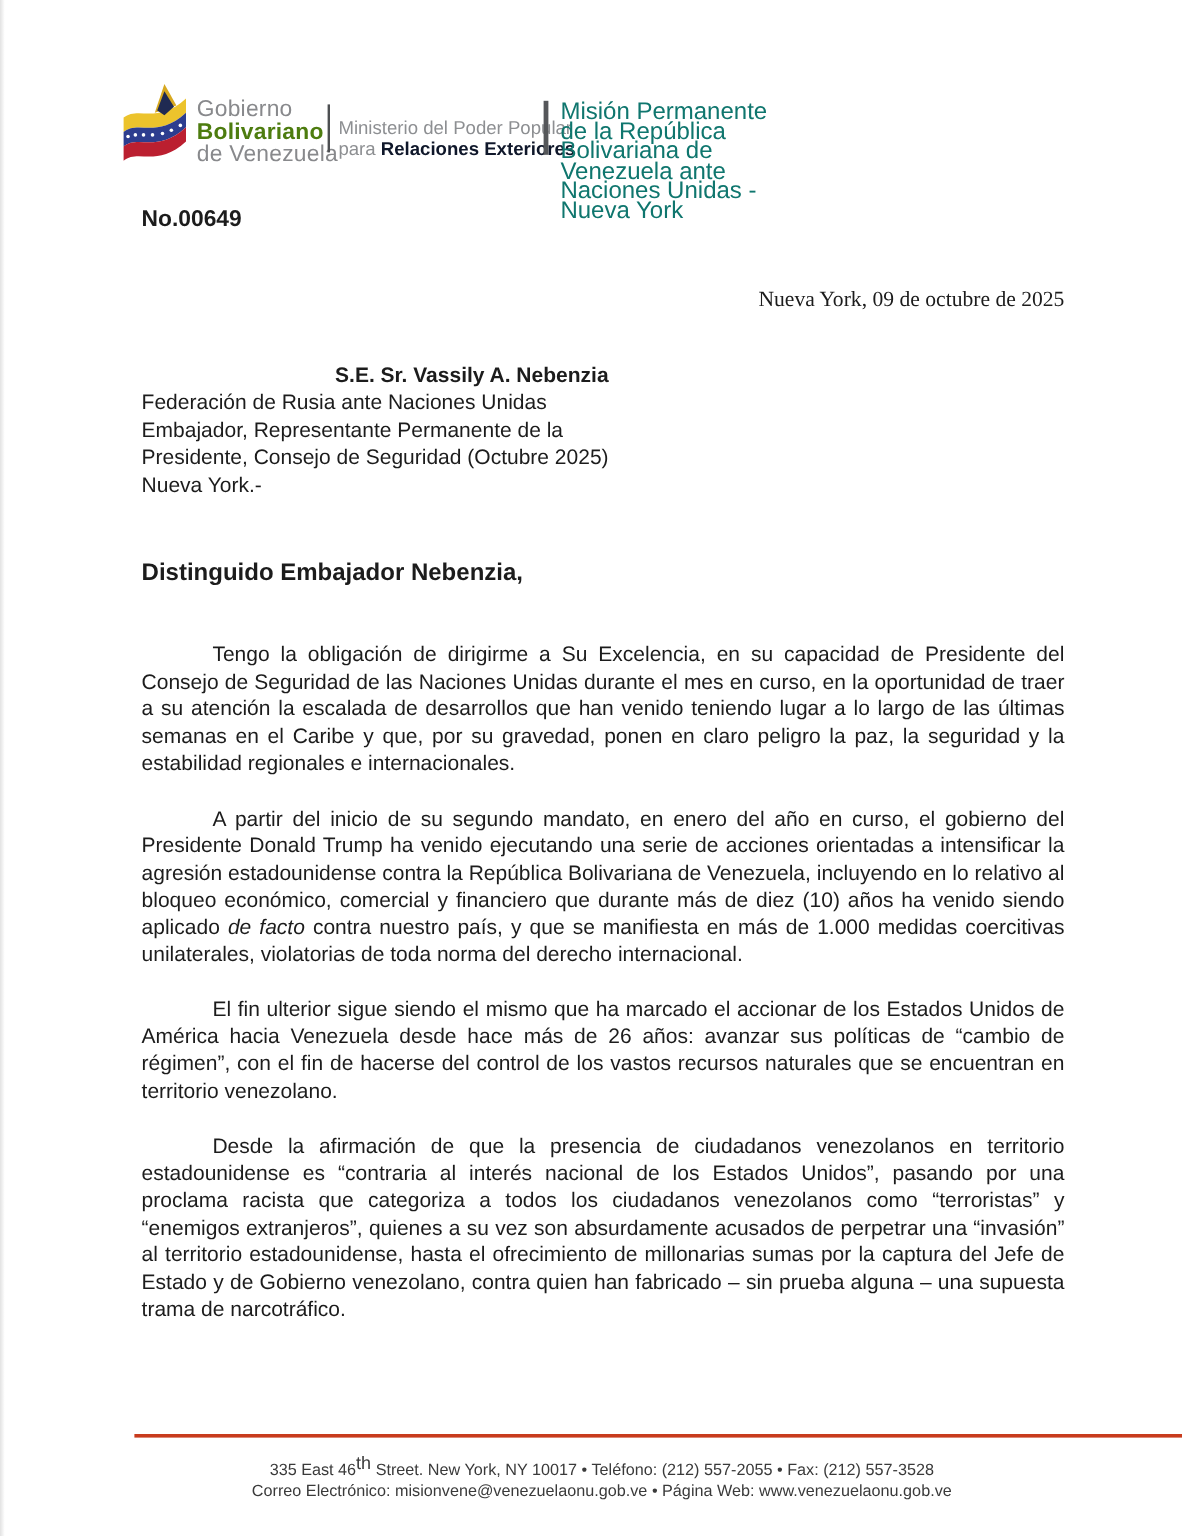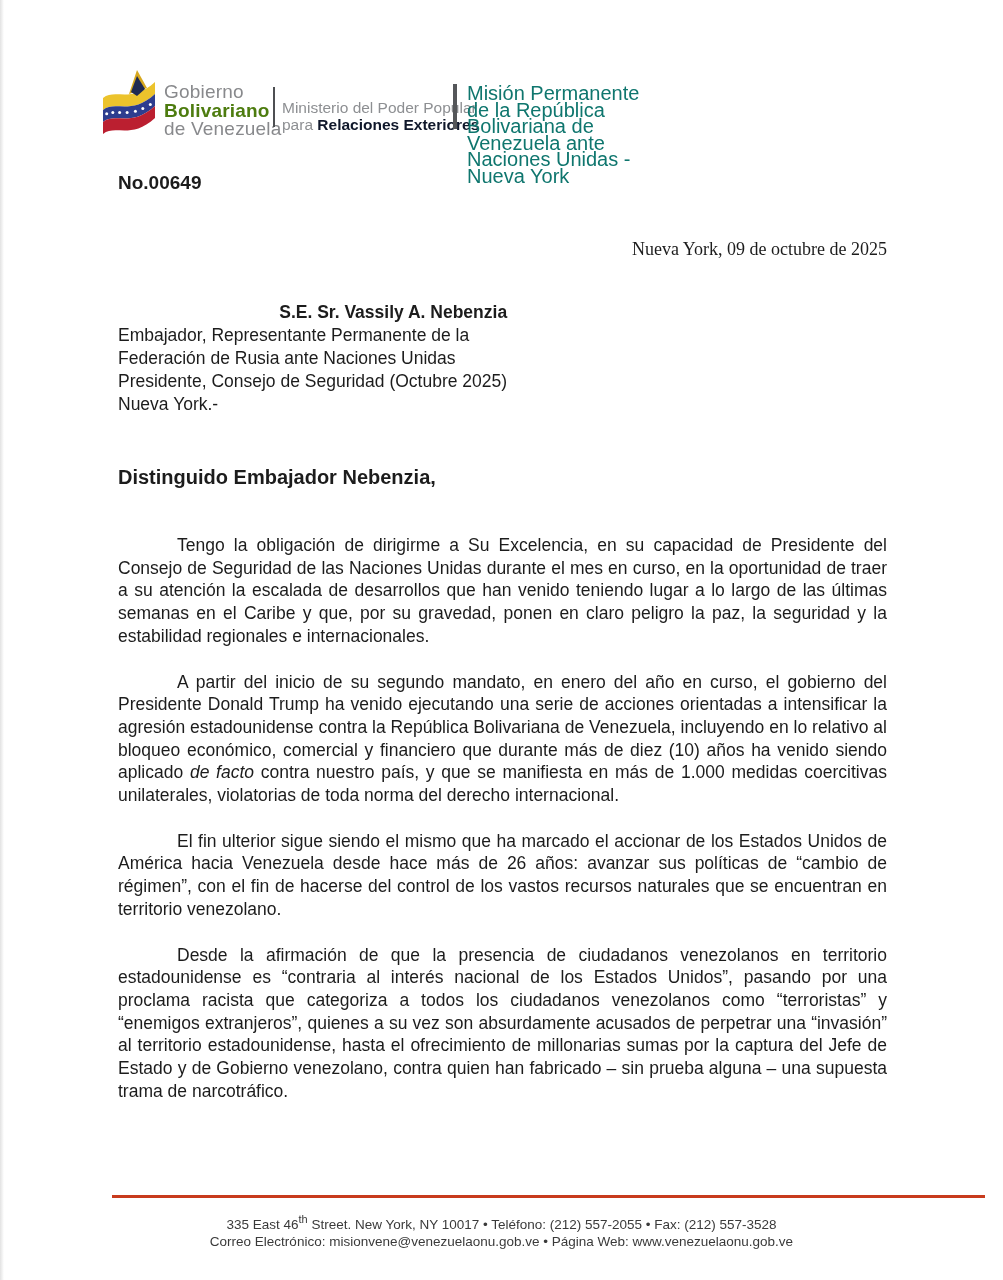--- a/index.html
+++ b/index.html
@@ -38,21 +38,21 @@
 
   
   .salutation { position:absolute; left:118px; top:466px; font-size:20px; font-weight:bold; }
   .body-text { position:absolute; left:118px; top:534px; width:769px; font-size:17.5px; line-height:22.7px; text-align:justify; }
   .body-text p { margin:0 0 23px 0; text-indent:59px; }
   .body-text .it { font-style:italic; }
 
   
   .footer-rule { position:absolute; left:112px; top:1195px; width:873px; height:3px; }
   .footer-text { position:absolute; left:0; top:1211px; width:1003px; text-align:center; font-size:13.5px; line-height:17.5px; color:#3a3a3a; }
-  .footer-text sup { font-size:11px;margin-top:22px; }
+  .footer-text sup { font-size:15px;margin-top:22px; }
 </style>
 </head>
 <body>
 
 <div class="edge-shade"></div>
 
 <div class="letterhead">
 
   <svg class="flag-logo" width="56" height="72" viewBox="0 0 56 72" aria-hidden="true">
     <path d="M2,30 C14,20 30,36 54,14 L54,26 C30,48 14,32 2,42 Z" style="fill: rgb(236, 195, 44);"></path>
@@ -94,22 +94,22 @@
 </div>
 
 <div class="ref-block">
   <span>No.</span><span class="ref-number">00649</span>
 </div>
 
 <div class="dateline">Nueva York, 09 de octubre de 2025</div>
 
 <div class="addressee">
   <div class="name">S.E. Sr. Vassily A. Nebenzia</div>
+  <div>Federación de Rusia ante Naciones Unidas</div>
   <div>Embajador, Representante Permanente de la</div>
-  <div>Federación de Rusia ante Naciones Unidas</div>
   <div>Presidente, Consejo de Seguridad (Octubre 2025)</div>
   <div>Nueva York.-</div>
 </div>
 
 <div class="salutation">Distinguido Embajador Nebenzia,</div>
 
 <div class="body-text">
   <p>Tengo la obligación de dirigirme a Su Excelencia, en su capacidad de Presidente del Consejo de Seguridad de las Naciones Unidas durante el mes en curso, en la oportunidad de traer a su atención la escalada de desarrollos que han venido teniendo lugar a lo largo de las últimas semanas en el Caribe y que, por su gravedad, ponen en claro peligro la paz, la seguridad y la estabilidad regionales e internacionales.</p>
   <p><span>A partir del inicio de su segundo mandato, en enero del año en curso, el gobierno del Presidente Donald Trump ha venido ejecutando una serie de acciones orientadas a intensificar la agresión estadounidense contra la República Bolivariana de Venezuela, incluyendo en lo relativo al bloqueo económico, comercial y financiero que durante más de diez (10) años ha venido siendo aplicado</span> <span class="it">de facto</span> <span>contra nuestro país, y que se manifiesta en más de 1.000 medidas coercitivas unilaterales, violatorias de toda norma del derecho internacional.</span></p>
   <p>El fin ulterior sigue siendo el mismo que ha marcado el accionar de los Estados Unidos de América hacia Venezuela desde hace más de 26 años: avanzar sus políticas de “cambio de régimen”, con el fin de hacerse del control de los vastos recursos naturales que se encuentran en territorio venezolano.</p>

